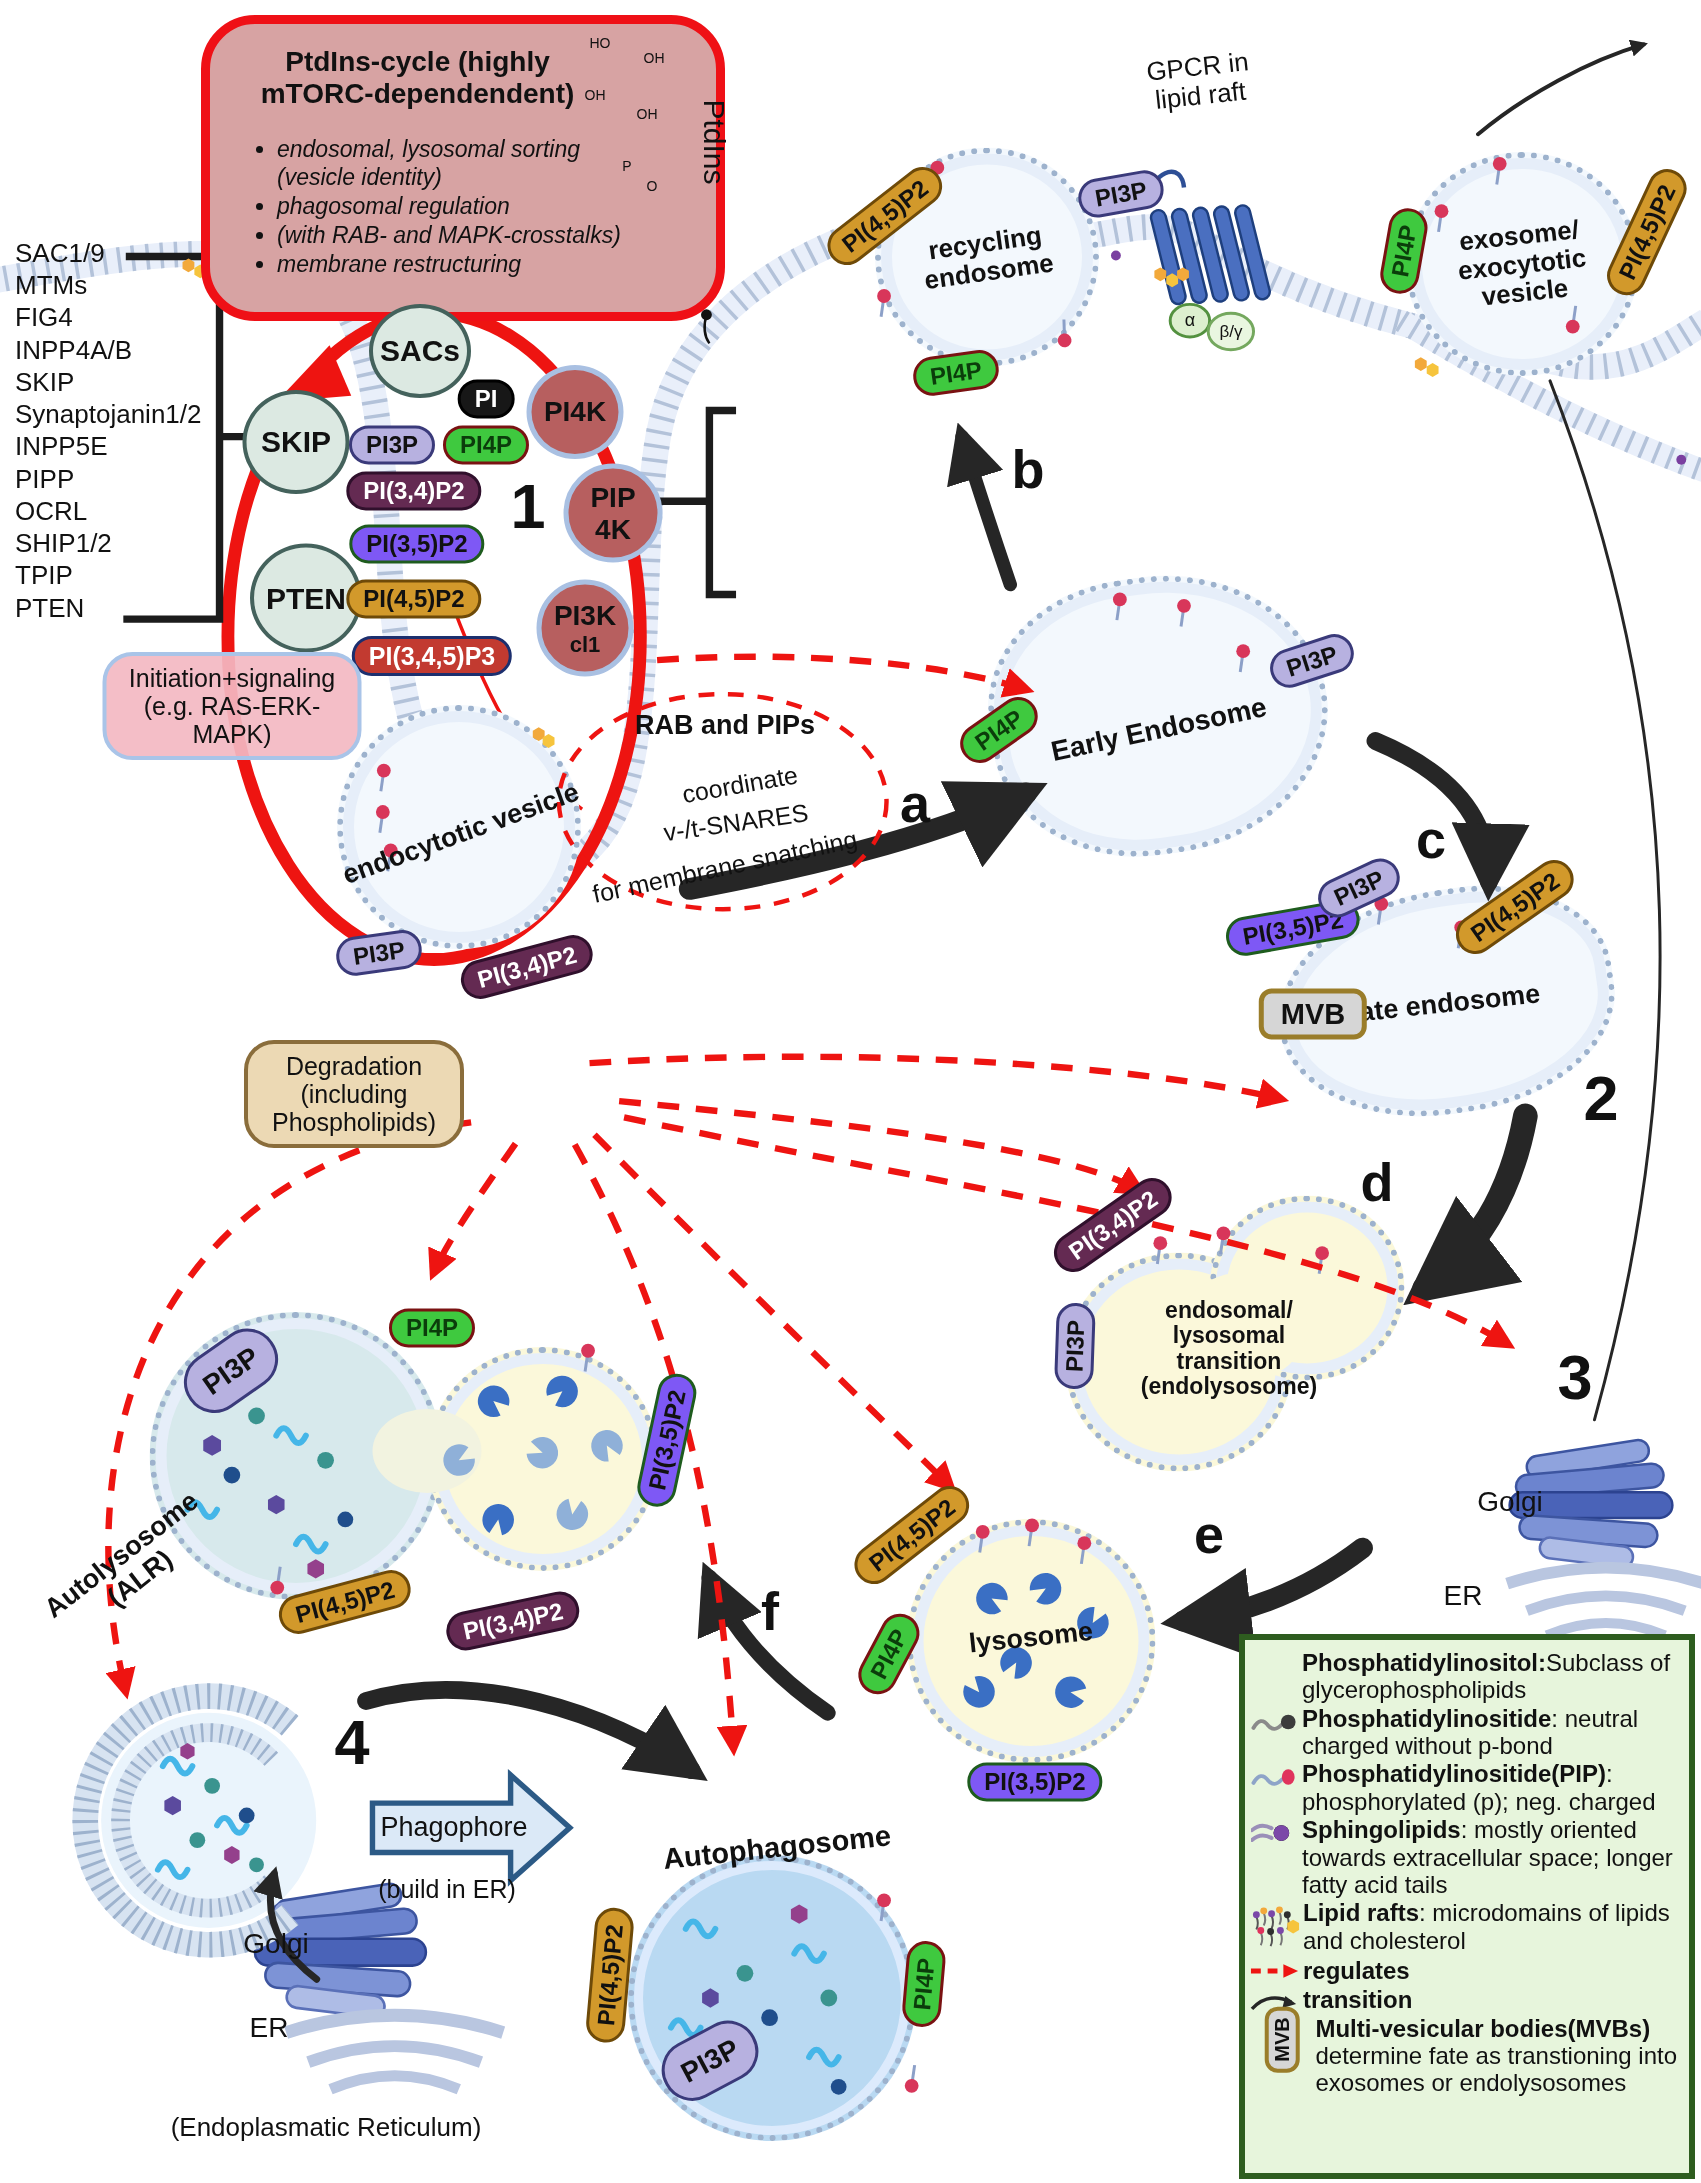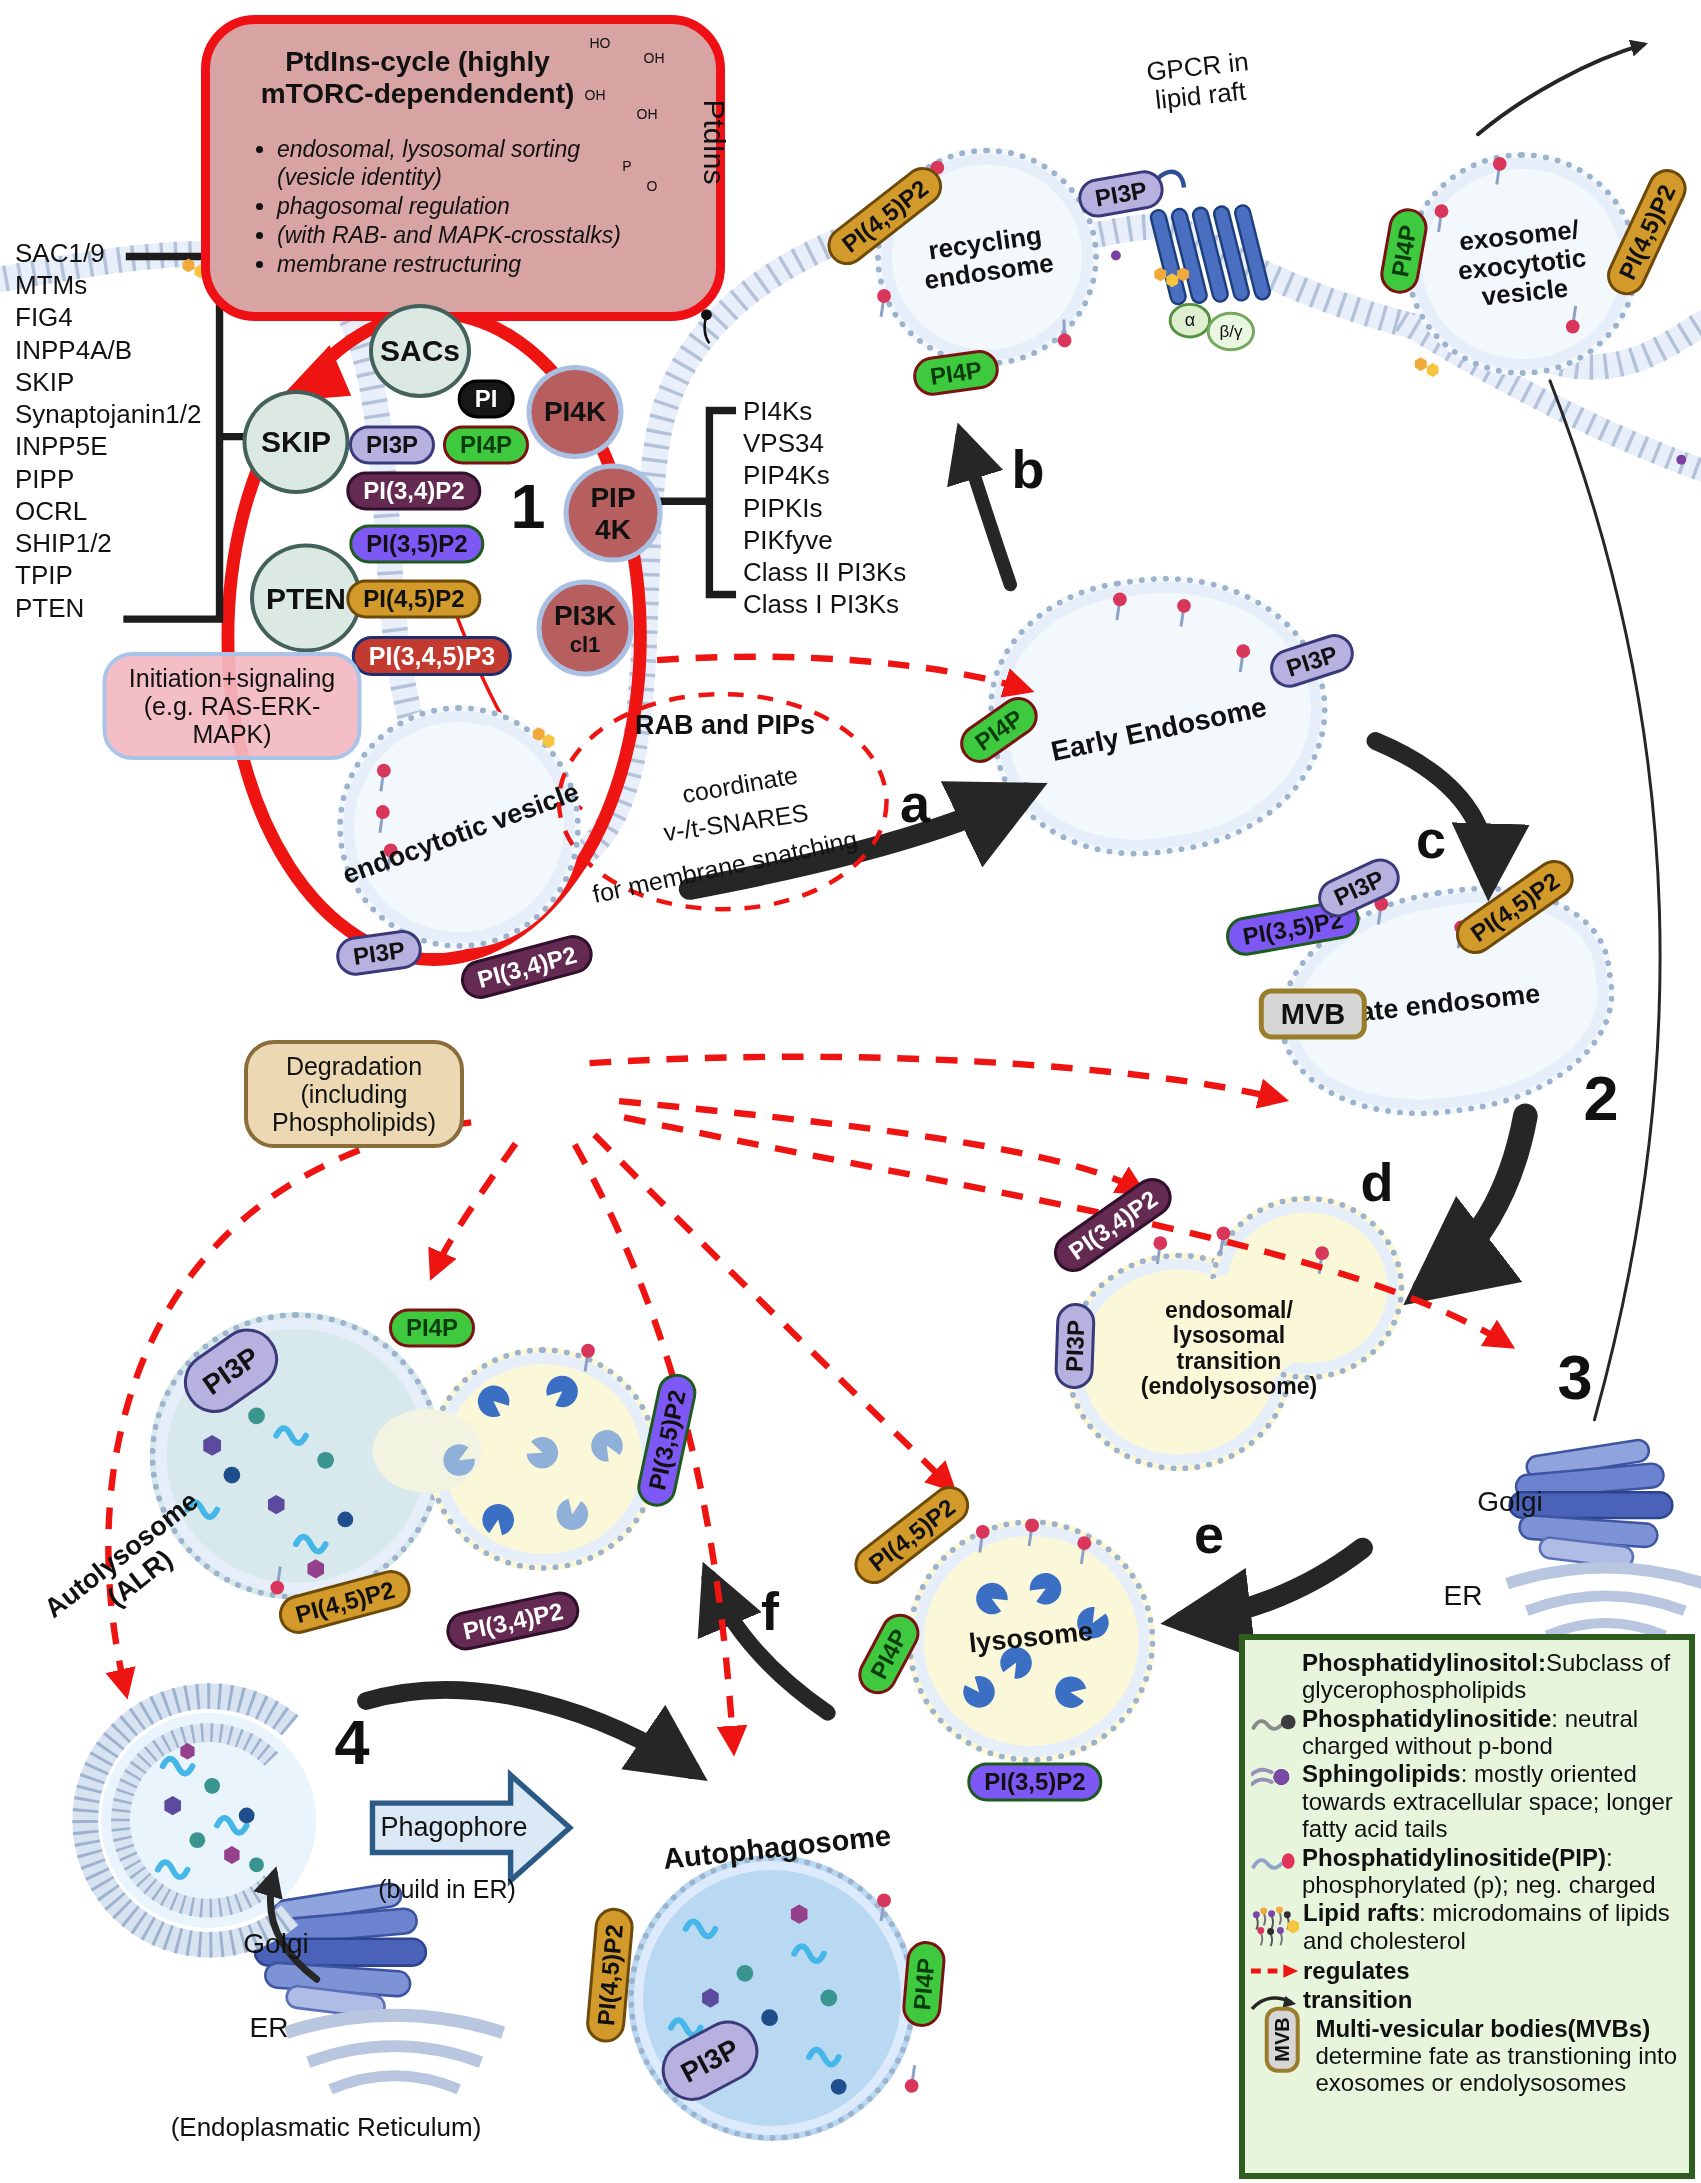--- a/index.html
+++ b/index.html
@@ -358,29 +358,20 @@
     <div>SKIP</div>
     <div>Synaptojanin1/2</div>
     <div>INPP5E</div>
     <div>PIPP</div>
     <div>OCRL</div>
     <div>SHIP1/2</div>
     <div>TPIP</div>
     <div>PTEN</div>
   </div>
 
-  <div class="list" style="left:743px;top:395px">
-    <div>PI4Ks</div>
-    <div>VPS34</div>
-    <div>PIP4Ks</div>
-    <div>PIPKIs</div>
-    <div>PIKfyve</div>
-    <div>Class II PI3Ks</div>
-    <div>Class I PI3Ks</div>
-  </div>
 
   <div class="circle enzyme" style="left:420px;top:351px;width:94px;height:86px">SACs</div>
   <div class="circle enzyme" style="left:296px;top:442px;width:99px;height:96px">SKIP</div>
   <div class="circle enzyme" style="left:306px;top:598px;width:104px;height:101px">PTEN</div>
 
   <div class="circle kinase" style="left:575px;top:412px;width:87px;height:84px">PI4K</div>
   <div class="circle kinase" style="left:613px;top:513px;width:89px;height:89px">
     <span>PIP</span>
     <span>4K</span>
   </div>
@@ -502,36 +493,36 @@
       <span class="lg-icon">
         <svg width="49" height="30" viewBox="0 0 100 60">
             <path d="M5 40 q15 -25 30 -5 q12 15 28 -2" fill="none" stroke="#8a8a8a" stroke-width="8" stroke-linecap="round"></path>
             <circle cx="76" cy="28" r="15" fill="#3c3c3c"></circle>
           </svg>
       </span>
       <span class="lg-text"><b>Phosphatidylinositide</b><span>: neutral charged without p-bond</span></span>
     </div>
     <div class="lg-row">
       <span class="lg-icon">
+        <svg width="49" height="30" viewBox="0 0 100 60">
+            <path d="M5 40 q15 -25 30 -5 q12 15 28 -2" fill="none" stroke="#8ea4c8" stroke-width="8" stroke-linecap="round"></path>
+            <ellipse cx="76" cy="28" rx="13" ry="16" fill="#e0335c"></ellipse>
+          </svg>
+      </span>
+      <span class="lg-text"><b>Phosphatidylinositide(PIP)</b><span>: phosphorylated (p); neg. charged</span></span>
+    </div>
+    <div class="lg-row">
+      <span class="lg-icon">
         <svg width="49" height="35" viewBox="0 0 100 70">
             <path d="M2 22 q18 -16 40 -4 M2 42 q18 -16 40 -4" fill="none" stroke="#9a8fb8" stroke-width="8" stroke-linecap="round"></path>
             <circle cx="62" cy="28" r="16" fill="#7б48а8"></circle>
             <circle cx="62" cy="28" r="16" fill="#7b48a8"></circle>
           </svg>
       </span>
       <span class="lg-text"><b>Sphingolipids</b><span>: mostly oriented towards extracellular space; longer fatty acid tails</span></span>
-    </div>
-    <div class="lg-row">
-      <span class="lg-icon">
-        <svg width="49" height="30" viewBox="0 0 100 60">
-            <path d="M5 40 q15 -25 30 -5 q12 15 28 -2" fill="none" stroke="#8ea4c8" stroke-width="8" stroke-linecap="round"></path>
-            <ellipse cx="76" cy="28" rx="13" ry="16" fill="#e0335c"></ellipse>
-          </svg>
-      </span>
-      <span class="lg-text"><b>Phosphatidylinositide(PIP)</b><span>: phosphorylated (p); neg. charged</span></span>
     </div>
     <div class="lg-row">
       <span class="lg-icon">
         <svg width="54" height="54" viewBox="0 0 110 110">
           <g stroke-width="4" fill="none">
             <path d="M15 30 q6 14 0 26" stroke="#555"></path>
               <path d="M30 22 q6 14 0 26" stroke="#777"></path>
             <path d="M46 28 q6 14 0 26" stroke="#555"></path>
               <path d="M62 20 q6 14 0 26" stroke="#777"></path>
             <path d="M78 30 q6 14 0 26" stroke="#555"></path>

